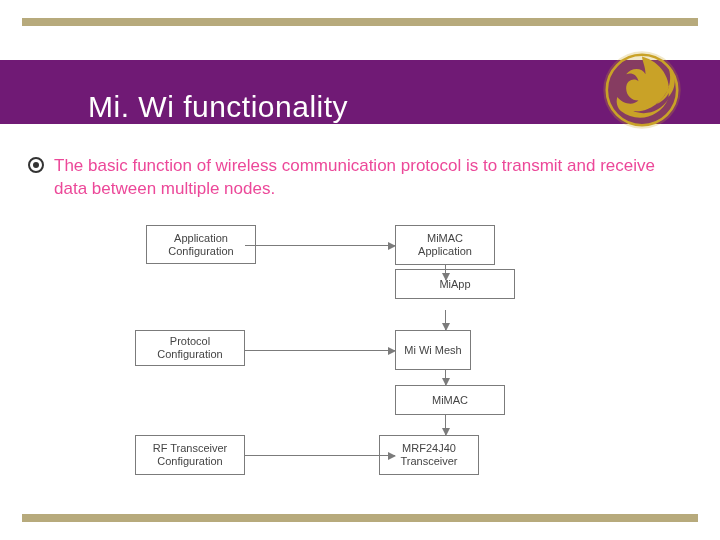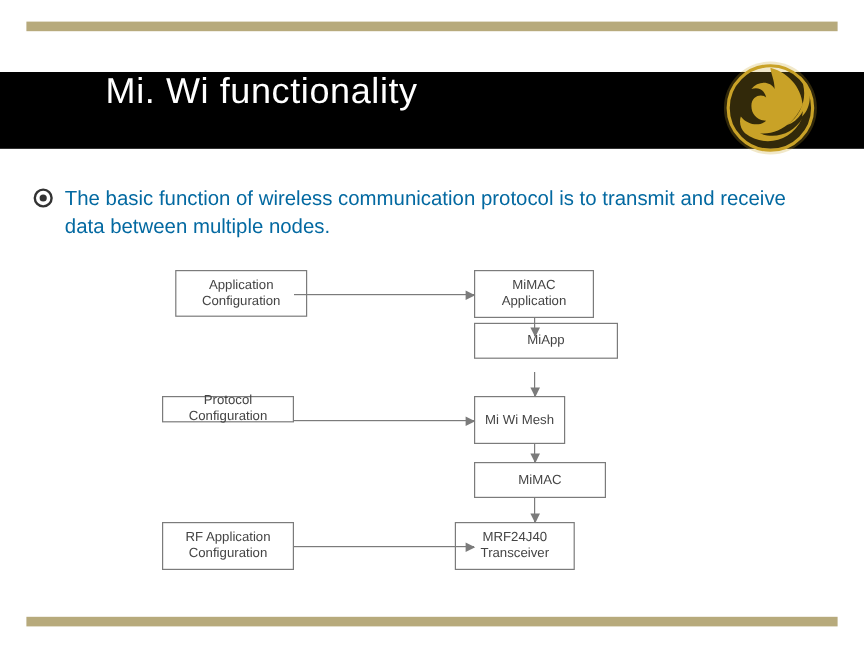--- a/index.html
+++ b/index.html
@@ -1,24 +1,24 @@
 <!DOCTYPE html>
 <html><head>
 <meta charset="utf-8">
 <style>
   *{box-sizing:border-box;margin:0;padding:0}
   body{width:720px;height:540px;font-family:Arial,Helvetica,sans-serif;background:#fff;position:relative;overflow:hidden}
   .top-accent{position:absolute;left:22px;top:18px;right:22px;height:8px;background:#b7aa7c}
-  .title-bar{position:absolute;left:0;top:60px;width:100%;height:64px;background:#000000;display:flex;align-items:flex-start}
+  .title-bar{position:absolute;left:0;top:60px;width:100%;height:64px;background:#701a75;display:flex;align-items:flex-end}
   .title-text{color:#fff;font-size:30px;font-weight:400;margin-left:88px;letter-spacing:0.5px}
   .logo-wrap{position:absolute;right:34px;top:46px;width:88px;height:88px}
   .bullet-row{position:absolute;left:28px;top:155px;right:28px;display:flex;gap:10px}
   .bullet-icon{width:16px;height:16px;border:2px solid #333;border-radius:50%;display:flex;align-items:center;justify-content:center;flex:0 0 auto;margin-top:2px}
   .bullet-icon .dot{width:6px;height:6px;background:#333;border-radius:50%}
-  .bullet-text{font-size:17px;line-height:1.35;color:#0369a1}
+  .bullet-text{font-size:17px;line-height:1.35;color:#ec4899}
   .diagram{position:absolute;left:135px;top:225px}
   .box{position:absolute;border:1.5px solid #7b7b7b;background:#fff;font-size:11px;line-height:1.15;color:#444;display:flex;align-items:center;justify-content:center;text-align:center;padding:4px 6px}
   .arrow-h{position:absolute;height:0;border-top:1.5px solid #7b7b7b}
   .arrow-h::after{content:"";position:absolute;right:-1px;top:-4.5px;border-left:8px solid #7b7b7b;border-top:4.5px solid transparent;border-bottom:4.5px solid transparent}
   .arrow-v{position:absolute;width:0;border-left:1.5px solid #7b7b7b}
   .arrow-v::after{content:"";position:absolute;left:-4.5px;bottom:-1px;border-top:8px solid #7b7b7b;border-left:4.5px solid transparent;border-right:4.5px solid transparent}
   .footer-accent{position:absolute;left:22px;bottom:18px;right:22px;height:8px;background:#b7aa7c}
 </style>
 </head>
 <body>
@@ -40,22 +40,22 @@
 <div class="bullet-row">
   <div class="bullet-icon">
       <div class="dot"></div>
     </div>
   <div class="bullet-text">The basic function of wireless communication protocol is to transmit and receive data between multiple nodes.</div>
 </div>
 
 <div class="diagram">
 
   <div class="box" style="left:11px;top:0px;width:110px;height:39px">Application Configuration</div>
-  <div class="box" style="left:0px;top:105px;width:110px;height:22px">Protocol Configuration</div>
-  <div class="box" style="left:0px;top:210px;width:110px;height:40px">RF Application Configuration</div>
+  <div class="box" style="left:0px;top:105px;width:110px;height:36px">Protocol Configuration</div>
+  <div class="box" style="left:0px;top:210px;width:110px;height:40px">RF Transceiver Configuration</div>
 
   <div class="box" style="left:260px;top:0px;width:100px;height:40px">MiMAC Application</div>
   <div class="box" style="left:260px;top:44px;width:120px;height:30px">MiApp</div>
   <div class="box" style="left:260px;top:105px;width:76px;height:40px">Mi Wi Mesh</div>
   <div class="box" style="left:260px;top:160px;width:110px;height:30px">MiMAC</div>
   <div class="box" style="left:244px;top:210px;width:100px;height:40px">MRF24J40 Transceiver</div>
 
   <div class="arrow-h" style="left:110px;top:20px;width:150px"></div>
   <div class="arrow-h" style="left:110px;top:125px;width:150px"></div>
   <div class="arrow-h" style="left:110px;top:230px;width:150px"></div>

